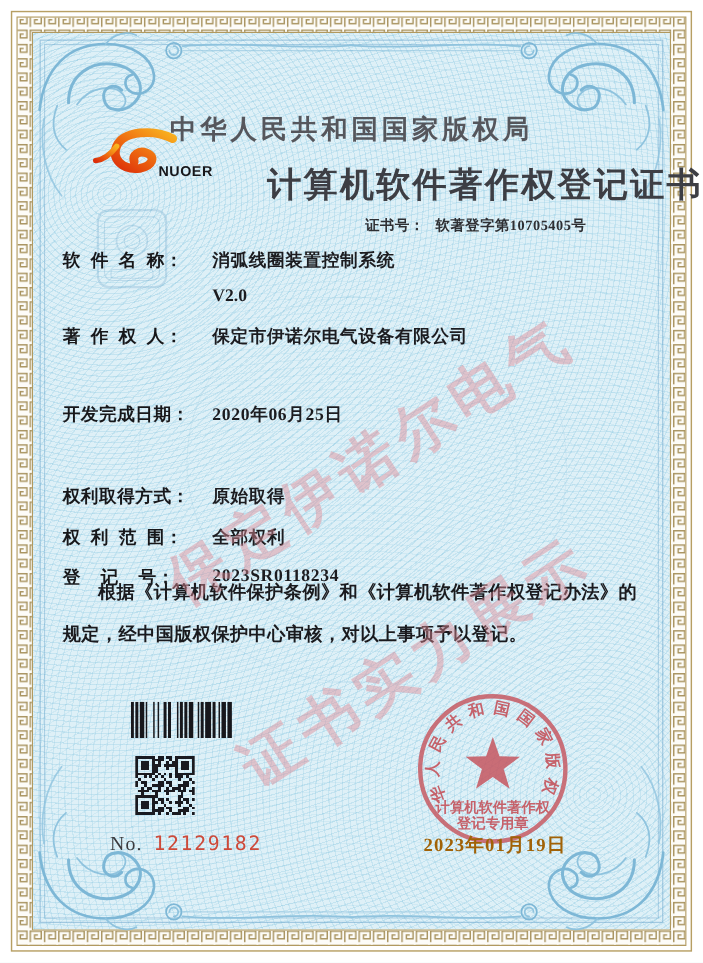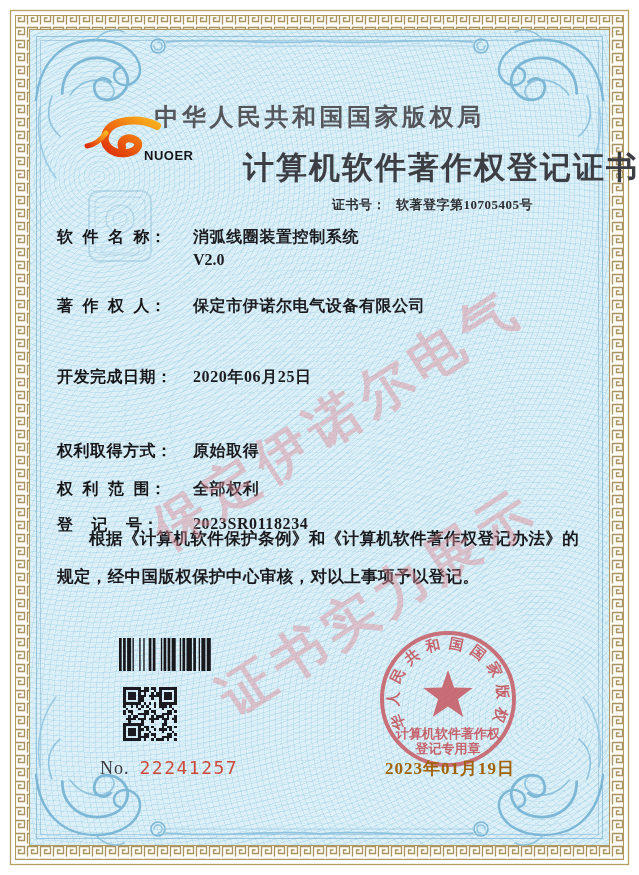--- a/index.html
+++ b/index.html
@@ -169,21 +169,21 @@
 
   <div class="org-title">中华人民共和国国家版权局</div>
   <div class="main-title">计算机软件著作权登记证书</div>
   <div class="cert-no">
     <span>证书号：</span><span class="gap"></span><span>软著登字第10705405号</span>
   </div>
 
   <div class="row" style="top:227px">
     <span class="flabel">软&nbsp;&nbsp;件&nbsp;&nbsp;名&nbsp;&nbsp;称：</span><span class="fvalue">消弧线圈装置控制系统</span>
   </div>
-  <div class="vline2" style="top:251px">V2.0</div>
+  <div class="vline2" style="top:261px">V2.0</div>
 
   <div class="row" style="top:296px">
     <span class="flabel">著&nbsp;&nbsp;作&nbsp;&nbsp;权&nbsp;&nbsp;人：</span><span class="fvalue">保定市伊诺尔电气设备有限公司</span>
   </div>
   <div class="row" style="top:367px">
     <span class="flabel">开发完成日期：</span><span class="fvalue">2020年06月25日</span>
   </div>
   <div class="row" style="top:441px">
     <span class="flabel">权利取得方式：</span><span class="fvalue">原始取得</span>
   </div>
@@ -449,21 +449,21 @@
       <rect x="8" y="20" width="1" height="1"></rect>
       <rect x="11" y="20" width="1" height="1"></rect>
       <rect x="13" y="20" width="1" height="1"></rect>
       <rect x="14" y="20" width="1" height="1"></rect>
       <rect x="15" y="20" width="1" height="1"></rect>
       <rect x="17" y="20" width="1" height="1"></rect>
       <rect x="20" y="20" width="1" height="1"></rect>
     </svg>
 
   <div class="serial">
-    <span class="no">No.</span><span class="num">22241257</span>
+    <span class="no">No.</span><span class="num">12129182</span>
   </div>
 
   <svg class="seal" viewBox="0 0 152 152">
     <defs>
       <path id="sealArc" d="M 29.5 91 A 50 50 0 1 1 122.5 91" fill="none"></path>
     </defs>
     <circle cx="76" cy="73" r="66" fill="none" stroke="#c5565f" stroke-width="4" opacity=".9"></circle>
     <polygon fill="rgba(197,86,95,.92)" points="76,44 82.1,61.6 100.7,62 85.9,73.2 91.3,91 76,80.4 60.7,91 66.1,73.2 51.3,62 69.9,61.6"></polygon>
     <text font-size="14.5" font-weight="bold" fill="#c5565f" letter-spacing="7" font-family="Liberation Serif, serif">
       <textPath href="#sealArc" startOffset="50%" text-anchor="middle">中华人民共和国国家版权局</textPath>

